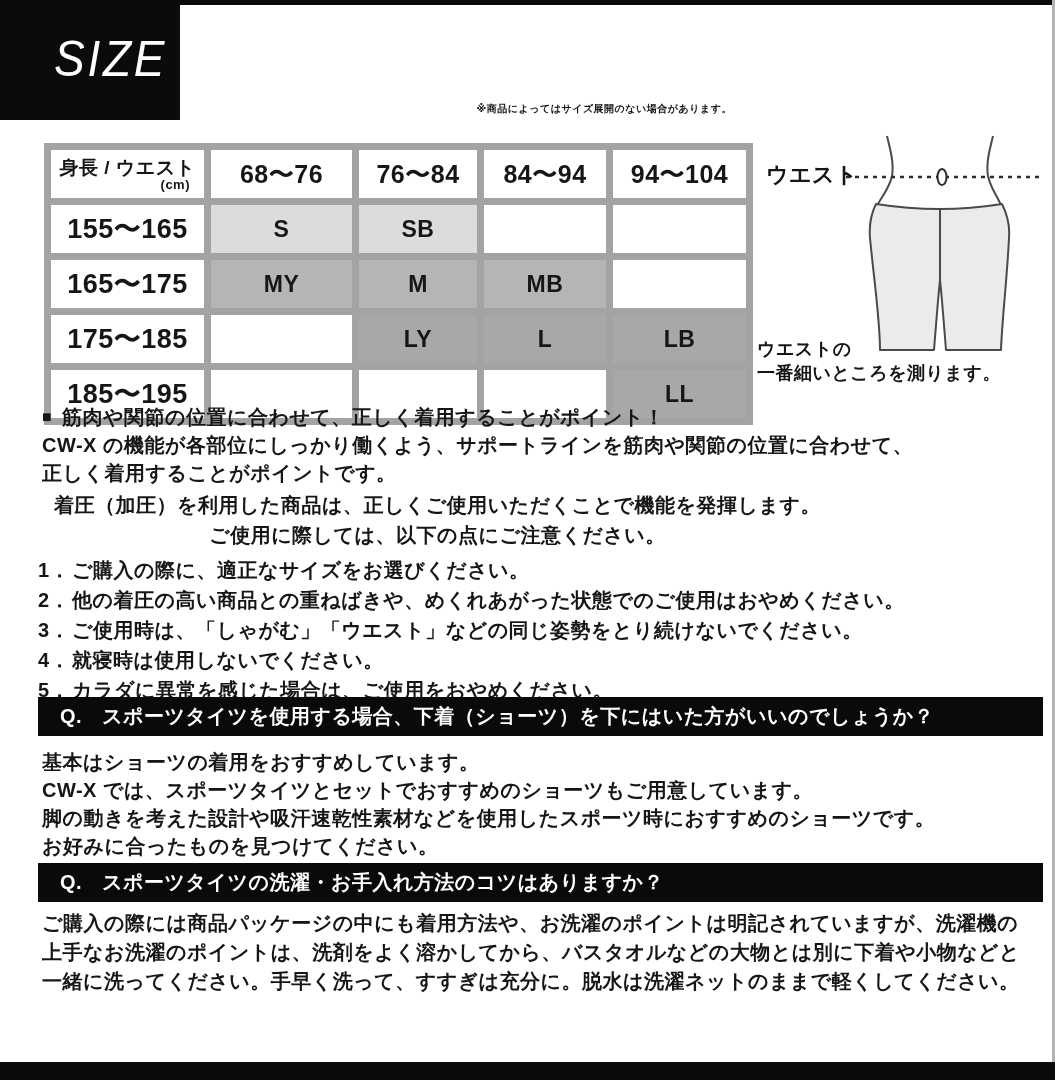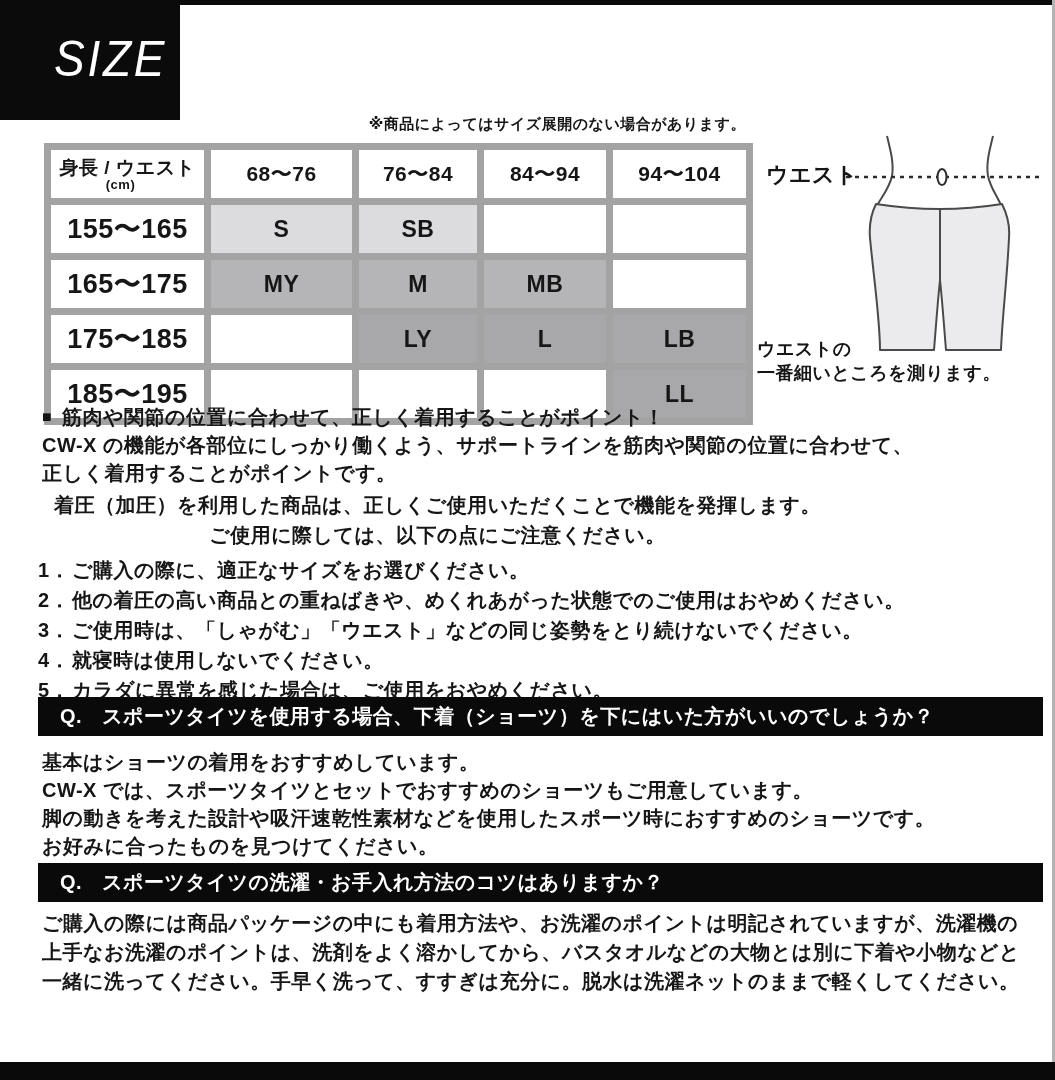--- a/index.html
+++ b/index.html
@@ -11,30 +11,30 @@
   
   .strip-top{left:0;top:0;width:1055px;height:5px;background:#0a0a0a;}
   .strip-bottom{left:0;top:1062px;width:1055px;height:18px;background:#0a0a0a;}
   .edge-right{left:1052px;top:0;width:3px;height:1062px;background:#b3b3b5;}
 
   
   .size-box{left:0;top:0;width:180px;height:120px;background:#0b0b0b;}
   .size-box span{position:absolute;left:54px;top:30px;color:#fff;font-style:italic;
         font-weight:300;font-size:50px;letter-spacing:3px;transform:scaleX(.92);transform-origin:left;}
 
-  .note{left:44px;top:102px;width:702px;text-align:right;font-size:15px;margin-top:13px;}
+  .note{left:30px;top:102px;width:702px;text-align:right;font-size:10px;}
 
   
   table.size-table{position:absolute;left:44px;top:143px;border-collapse:collapse;table-layout:fixed;}
   table.size-table td,table.size-table th{border:7px solid #a3a3a3;height:48px;padding:0;
         text-align:center;vertical-align:middle;font-weight:700;}
   col.c0{width:160px;}col.c1{width:148px;}col.c2{width:125px;}col.c3{width:129px;}col.c4{width:140px;}
   th.corner{font-size:19px;line-height:1;}
-  th.corner .unit{display:block;font-size:13px;text-align:center;padding-right:14px;margin-top:1px;}
-  th.range{font-size:21px;}
+  th.corner .unit{display:block;font-size:13px;text-align:right;padding-right:14px;margin-top:1px;}
+  th.range{font-size:25px;}
   th.height{font-size:27px;border-radius:11px;}
   td.cell{font-size:23px;}
   .bg-light{background:var(--c-light);}
   .bg-med{background:var(--c-med);}
   .bg-dark{background:var(--c-dark);margin-top:12px;}
 
   
   .fig{left:750px;top:130px;width:305px;height:265px;}
   .waist-label{left:766px;top:160px;font-size:22px;}
   .fig-caption{left:757px;top:337px;font-size:18px;line-height:24px;}

